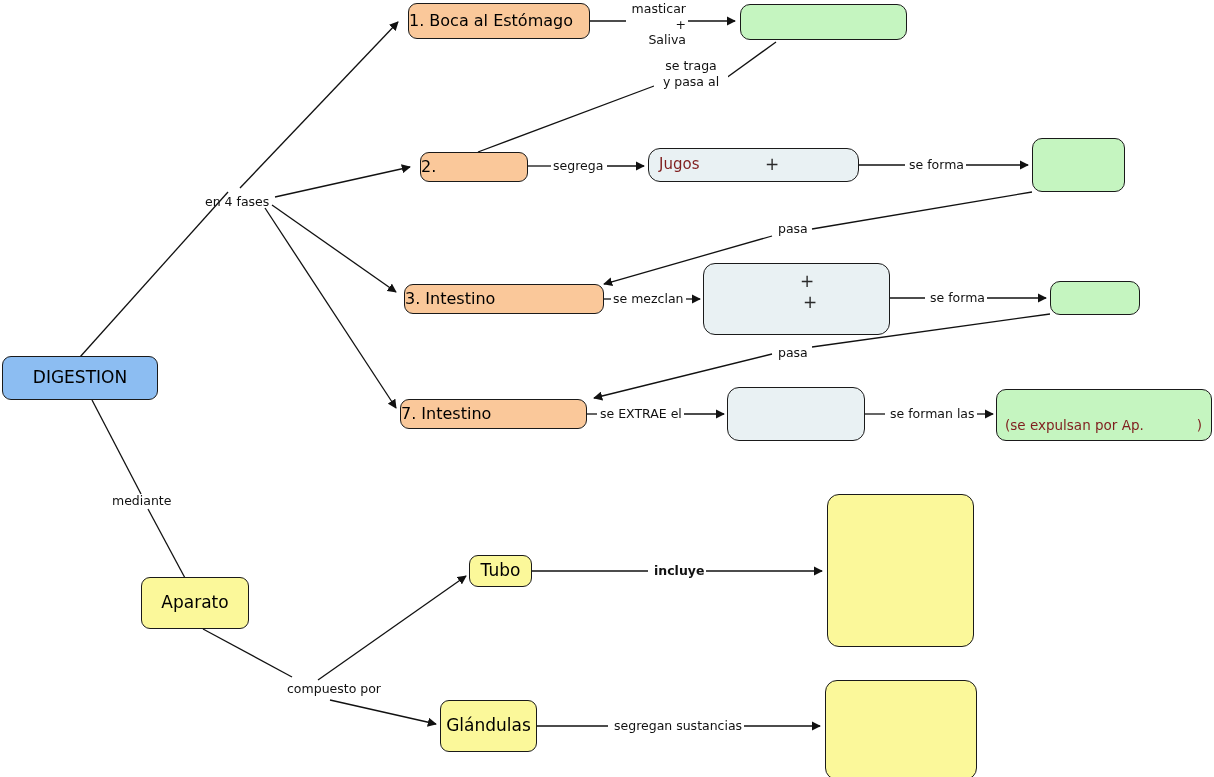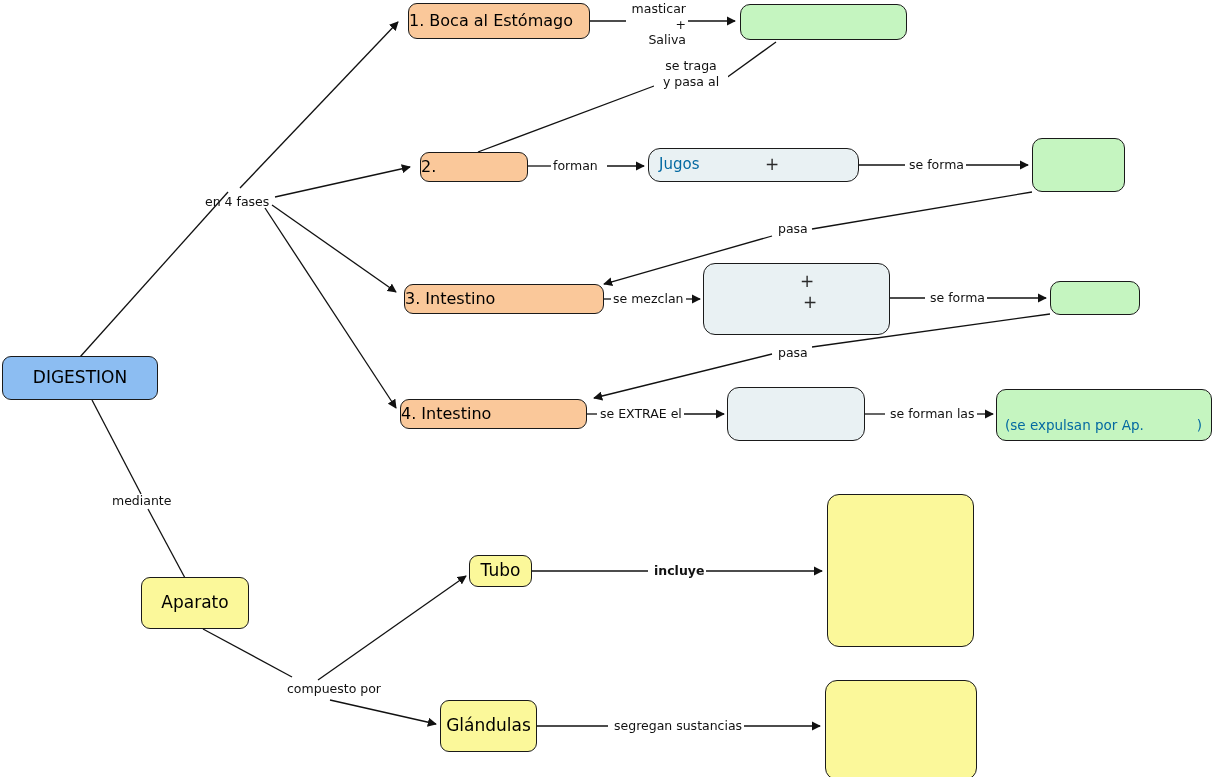--- a/index.html
+++ b/index.html
@@ -75,21 +75,21 @@
     text-align: center;
     padding: 0 2px;
   }
   .edge-label.nobg {
     background: transparent;
   }
   .inner-text {
     position: absolute;
     font-size: 15px;
     white-space: pre;
-    color: #0369a1;
+    color: #7f1d1d;
   }
   .plus {
     position: absolute;
     font-size: 17px;
     color: #2a2a2a;
   }
 </style>
 </head>
 <body>
 
@@ -189,21 +189,21 @@
   <div class="node blue" style="left:703px; top:263px; width:187px; height:72px;">
     <span class="plus" style="left:96px; top:8px;">+</span>
     <span class="plus" style="left:99px; top:29px;">+</span>
   </div>
 
   <div class="node green" style="left:1050px; top:281px; width:90px; height:34px;">
     <span></span>
   </div>
 
   <div class="node phase" style="left:400px; top:399px; width:187px; height:30px;">
-    <span>4. Intestino</span>
+    <span>7. Intestino</span>
   </div>
 
   <div class="node blue" style="left:727px; top:387px; width:138px; height:54px;">
     <span></span>
   </div>
 
   <div class="node green" style="left:996px; top:389px; width:216px; height:52px;">
     <span class="inner-text" style="left:8px; top:28px; font-size:13.5px;">(se expulsan por Ap.</span>
     <span class="inner-text" style="right:9px; top:28px; font-size:13.5px;">)</span>
   </div>
@@ -230,21 +230,21 @@
 
   <div class="edge-label nobg" style="left:203px; top:194px;">en 4 fases</div>
 
   <div class="edge-label" style="left:626px; top:1px; width:58px;text-align:right;">masticar
 +
 Saliva</div>
 
   <div class="edge-label" style="left:654px; top:58px; width:70px;">se traga
 y pasa al</div>
 
-  <div class="edge-label" style="left:551px; top:158px;">forman</div>
+  <div class="edge-label" style="left:551px; top:158px;">segrega</div>
 
   <div class="edge-label" style="left:907px; top:157px;">se forma</div>
 
   <div class="edge-label" style="left:776px; top:221px;">pasa</div>
 
   <div class="edge-label" style="left:611px; top:291px;">se mezclan</div>
 
   <div class="edge-label" style="left:928px; top:290px;">se forma</div>
 
   <div class="edge-label" style="left:776px; top:345px;">pasa</div>

